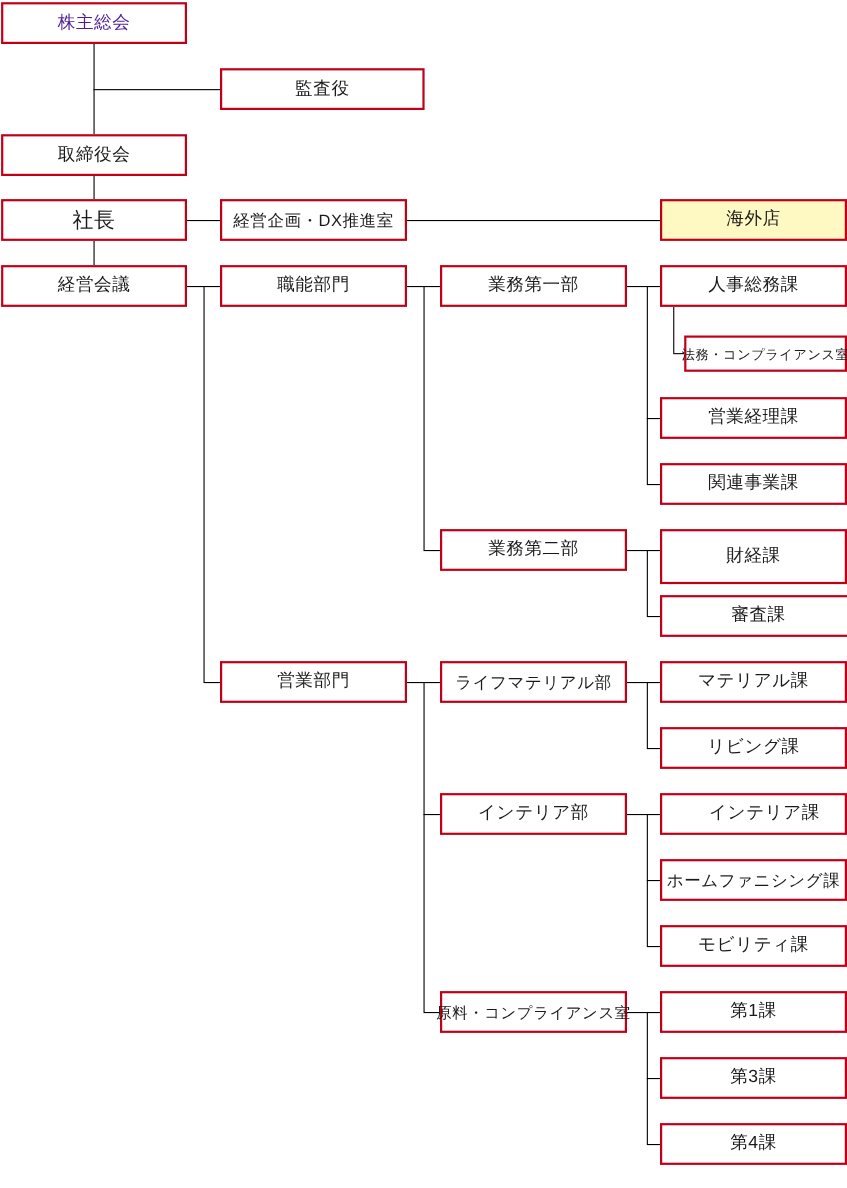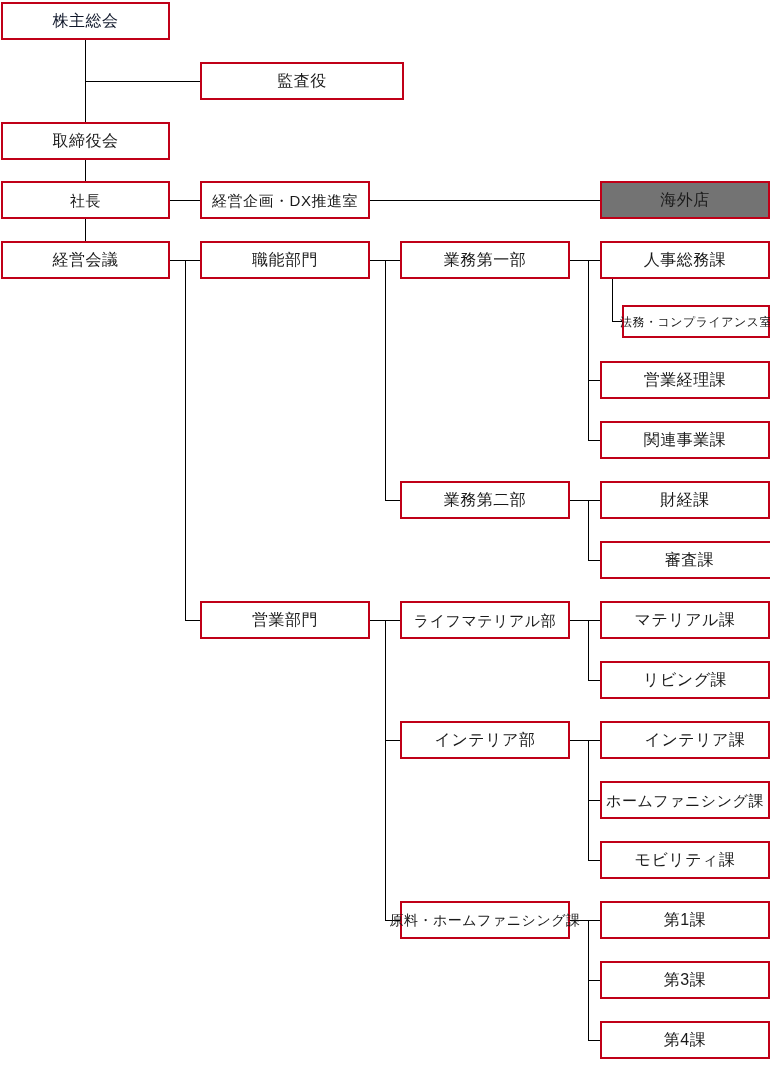--- a/index.html
+++ b/index.html
@@ -71,35 +71,35 @@
     <div class="connector" style="left: 588px; top: 680px; width: 12px; height: 1px; background: rgb(0, 0, 0);"></div>
     <div class="connector" style="left: 385px; top: 740px; width: 15px; height: 1px; background: rgb(0, 0, 0);"></div>
     <div class="connector" style="left: 570px; top: 740px; width: 30px; height: 1px; background: rgb(0, 0, 0);"></div>
     <div class="connector" style="left: 588px; top: 800px; width: 12px; height: 1px; background: rgb(0, 0, 0);"></div>
     <div class="connector" style="left: 588px; top: 860px; width: 12px; height: 1px; background: rgb(0, 0, 0);"></div>
     <div class="connector" style="left: 385px; top: 920px; width: 15px; height: 1px; background: rgb(0, 0, 0);"></div>
     <div class="connector" style="left: 570px; top: 920px; width: 30px; height: 1px; background: rgb(0, 0, 0);"></div>
     <div class="connector" style="left: 588px; top: 980px; width: 12px; height: 1px; background: rgb(0, 0, 0);"></div>
     <div class="connector" style="left: 588px; top: 1040px; width: 12px; height: 1px; background: rgb(0, 0, 0);"></div>
     <div class="node" style="left: 1px; top: 2px; width: 169px; height: 38px; border-color: rgb(192, 0, 24); background: rgb(255, 255, 255);">
-      <span class="node-label" style="font-size: 16px; color: #0f172a;">株主総会</span>
+      <span class="node-label" style="font-size: 16px; color: #4c1d95;">株主総会</span>
     </div>
-    <div class="node" style="left: 200px; top: 62px; width: 204px; height: 38px; border-color: rgb(192, 0, 24); background: rgb(255, 255, 255);">
+    <div class="node" style="left: 200px; top: 62px; width: 186px; height: 38px; border-color: rgb(192, 0, 24); background: rgb(255, 255, 255);">
       <span class="node-label" style="font-size: 16px; color: rgb(26, 26, 26);">監査役</span>
     </div>
     <div class="node" style="left: 1px; top: 122px; width: 169px; height: 38px; border-color: rgb(192, 0, 24); background: rgb(255, 255, 255);">
       <span class="node-label" style="font-size: 16px; color: rgb(26, 26, 26);">取締役会</span>
     </div>
     <div class="node" style="left: 1px; top: 181px; width: 169px; height: 38px; border-color: rgb(192, 0, 24); background: rgb(255, 255, 255);">
-      <span class="node-label" style="font-size: 15px; color: rgb(26, 26, 26);">社長</span>
+      <span class="node-label" style="font-size: 19px; color: rgb(26, 26, 26);">社長</span>
     </div>
     <div class="node" style="left: 200px; top: 181px; width: 170px; height: 38px; border-color: rgb(192, 0, 24); background: rgb(255, 255, 255);">
       <span class="node-label" style="font-size: 15px; color: rgb(26, 26, 26);">経営企画・DX推進室</span>
     </div>
-    <div class="node" style="left: 600px; top: 181px; width: 170px; height: 38px; border-color: rgb(192, 0, 24); background: #737373;">
+    <div class="node" style="left: 600px; top: 181px; width: 170px; height: 38px; border-color: rgb(192, 0, 24); background: #fef9c3;">
       <span class="node-label" style="font-size: 16px; color: rgb(26, 26, 26);">海外店</span>
     </div>
     <div class="node" style="left: 1px; top: 241px; width: 169px; height: 38px; border-color: rgb(192, 0, 24); background: rgb(255, 255, 255);">
       <span class="node-label" style="font-size: 16px; color: rgb(26, 26, 26);">経営会議</span>
     </div>
     <div class="node" style="left: 200px; top: 241px; width: 170px; height: 38px; border-color: rgb(192, 0, 24); background: rgb(255, 255, 255);">
       <span class="node-label" style="font-size: 16px; color: rgb(26, 26, 26);">職能部門</span>
     </div>
     <div class="node" style="left: 400px; top: 241px; width: 170px; height: 38px; border-color: rgb(192, 0, 24); background: rgb(255, 255, 255);">
       <span class="node-label" style="font-size: 16px; color: rgb(26, 26, 26);">業務第一部</span>
@@ -112,21 +112,21 @@
     </div>
     <div class="node" style="left: 600px; top: 361px; width: 170px; height: 38px; border-color: rgb(192, 0, 24); background: rgb(255, 255, 255);">
       <span class="node-label" style="font-size: 16px; color: rgb(26, 26, 26);">営業経理課</span>
     </div>
     <div class="node" style="left: 600px; top: 421px; width: 170px; height: 38px; border-color: rgb(192, 0, 24); background: rgb(255, 255, 255);">
       <span class="node-label" style="font-size: 16px; color: rgb(26, 26, 26);">関連事業課</span>
     </div>
     <div class="node" style="left: 400px; top: 481px; width: 170px; height: 38px; border-color: rgb(192, 0, 24); background: rgb(255, 255, 255);">
       <span class="node-label" style="font-size: 16px; color: rgb(26, 26, 26);">業務第二部</span>
     </div>
-    <div class="node" style="left: 600px; top: 481px; width: 170px; height: 38px; border-color: rgb(192, 0, 24); background: rgb(255, 255, 255);">
+    <div class="node" style="left: 600px; top: 481px; width: 170px; height: 50px; border-color: rgb(192, 0, 24); background: rgb(255, 255, 255);">
       <span class="node-label" style="font-size: 16px; color: rgb(26, 26, 26);">財経課</span>
     </div>
     <div class="node" style="left: 600px; top: 541px; width: 179px; height: 38px; border-color: rgb(192, 0, 24); background: rgb(255, 255, 255);">
       <span class="node-label" style="font-size: 16px; color: rgb(26, 26, 26);">審査課</span>
     </div>
     <div class="node" style="left: 200px; top: 601px; width: 170px; height: 38px; border-color: rgb(192, 0, 24); background: rgb(255, 255, 255);">
       <span class="node-label" style="font-size: 16px; color: rgb(26, 26, 26);">営業部門</span>
     </div>
     <div class="node" style="left: 400px; top: 601px; width: 170px; height: 38px; border-color: rgb(192, 0, 24); background: rgb(255, 255, 255);">
       <span class="node-label" style="font-size: 15px; color: rgb(26, 26, 26);">ライフマテリアル部</span>
@@ -143,21 +143,21 @@
     <div class="node" style="left: 600px; top: 721px; width: 170px; height: 38px; border-color: rgb(192, 0, 24); background: rgb(255, 255, 255);">
       <span class="node-label" style="font-size: 16px; color: rgb(26, 26, 26); margin-left: 20px;">インテリア課</span>
     </div>
     <div class="node" style="left: 600px; top: 781px; width: 170px; height: 38px; border-color: rgb(192, 0, 24); background: rgb(255, 255, 255);">
       <span class="node-label" style="font-size: 15px; color: rgb(26, 26, 26);">ホームファニシング課</span>
     </div>
     <div class="node" style="left: 600px; top: 841px; width: 170px; height: 38px; border-color: rgb(192, 0, 24); background: rgb(255, 255, 255);">
       <span class="node-label" style="font-size: 16px; color: rgb(26, 26, 26);">モビリティ課</span>
     </div>
     <div class="node" style="left: 400px; top: 901px; width: 170px; height: 38px; border-color: rgb(192, 0, 24); background: rgb(255, 255, 255);">
-      <span class="node-label" style="font-size: 14px; color: rgb(26, 26, 26);">原料・ホームファニシング課</span>
+      <span class="node-label" style="font-size: 14px; color: rgb(26, 26, 26);">原料・コンプライアンス室</span>
     </div>
     <div class="node" style="left: 600px; top: 901px; width: 170px; height: 38px; border-color: rgb(192, 0, 24); background: rgb(255, 255, 255);">
       <span class="node-label" style="font-size: 16px; color: rgb(26, 26, 26);">第1課</span>
     </div>
     <div class="node" style="left: 600px; top: 961px; width: 170px; height: 38px; border-color: rgb(192, 0, 24); background: rgb(255, 255, 255);">
       <span class="node-label" style="font-size: 16px; color: rgb(26, 26, 26);">第3課</span>
     </div>
     <div class="node" style="left: 600px; top: 1021px; width: 170px; height: 38px; border-color: rgb(192, 0, 24); background: rgb(255, 255, 255);">
       <span class="node-label" style="font-size: 16px; color: rgb(26, 26, 26);">第4課</span>
     </div>

